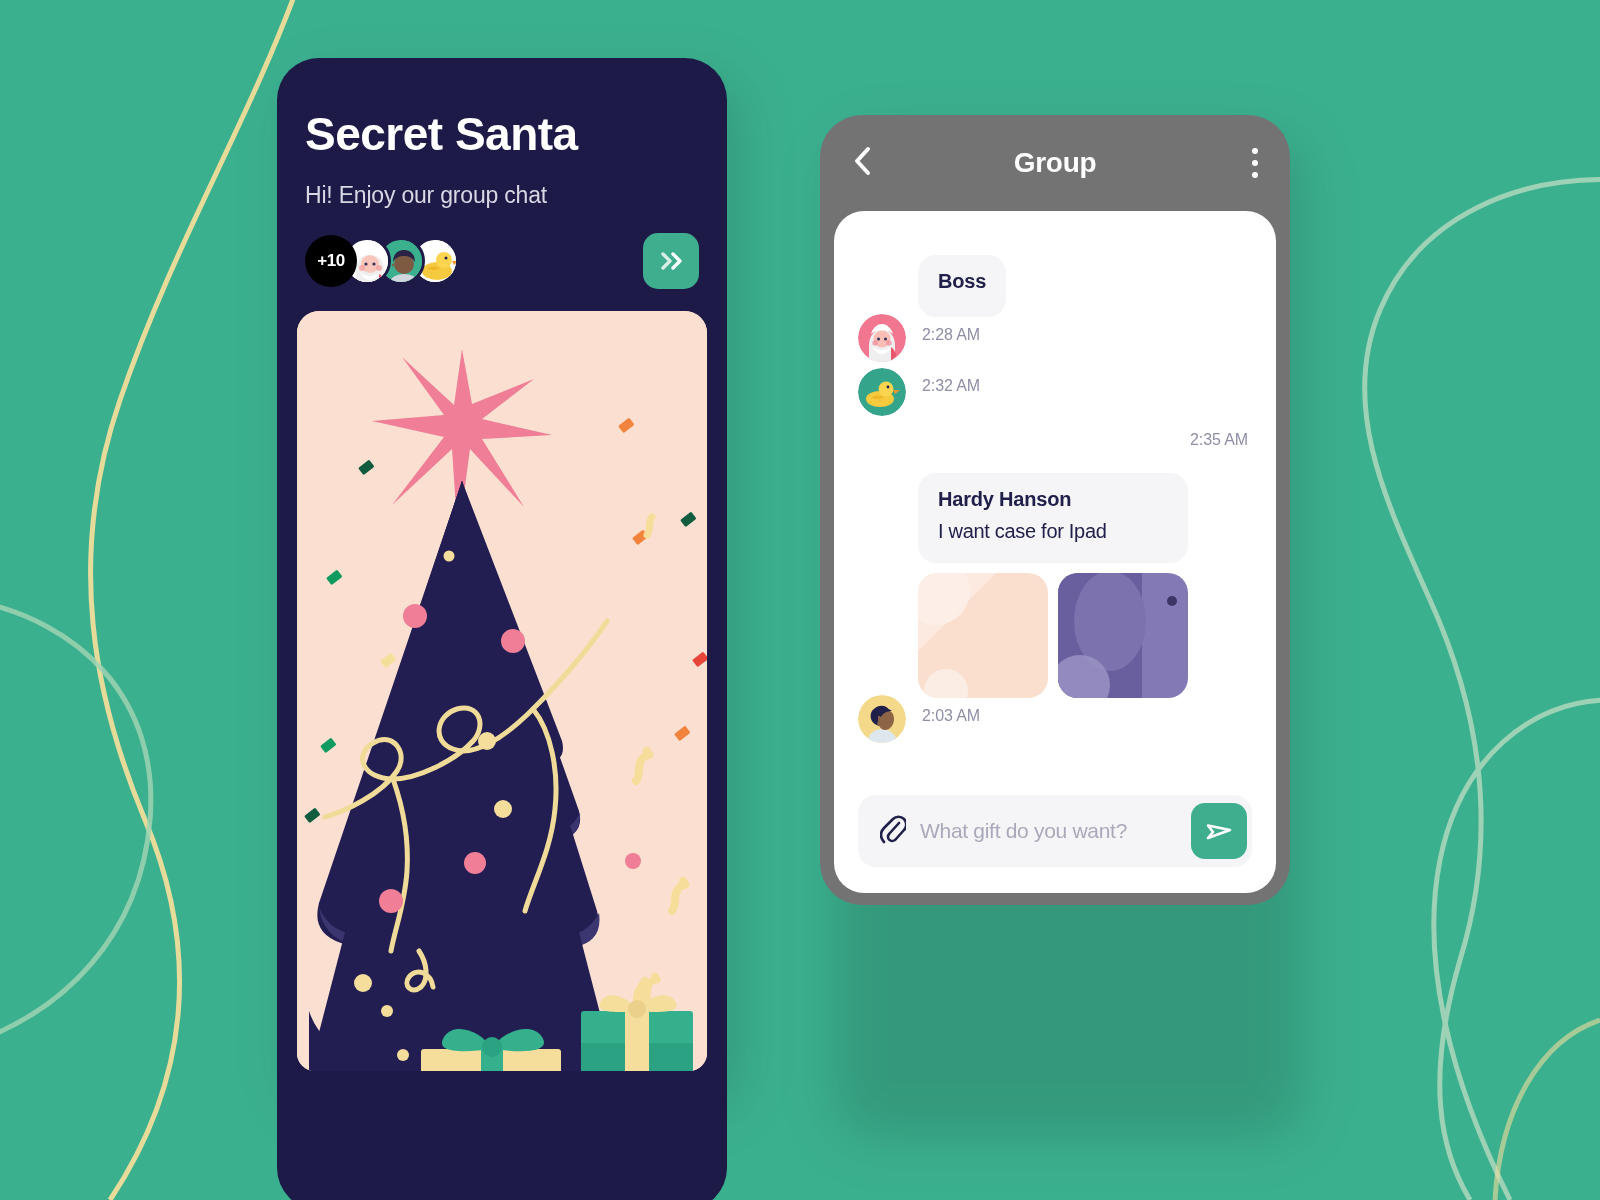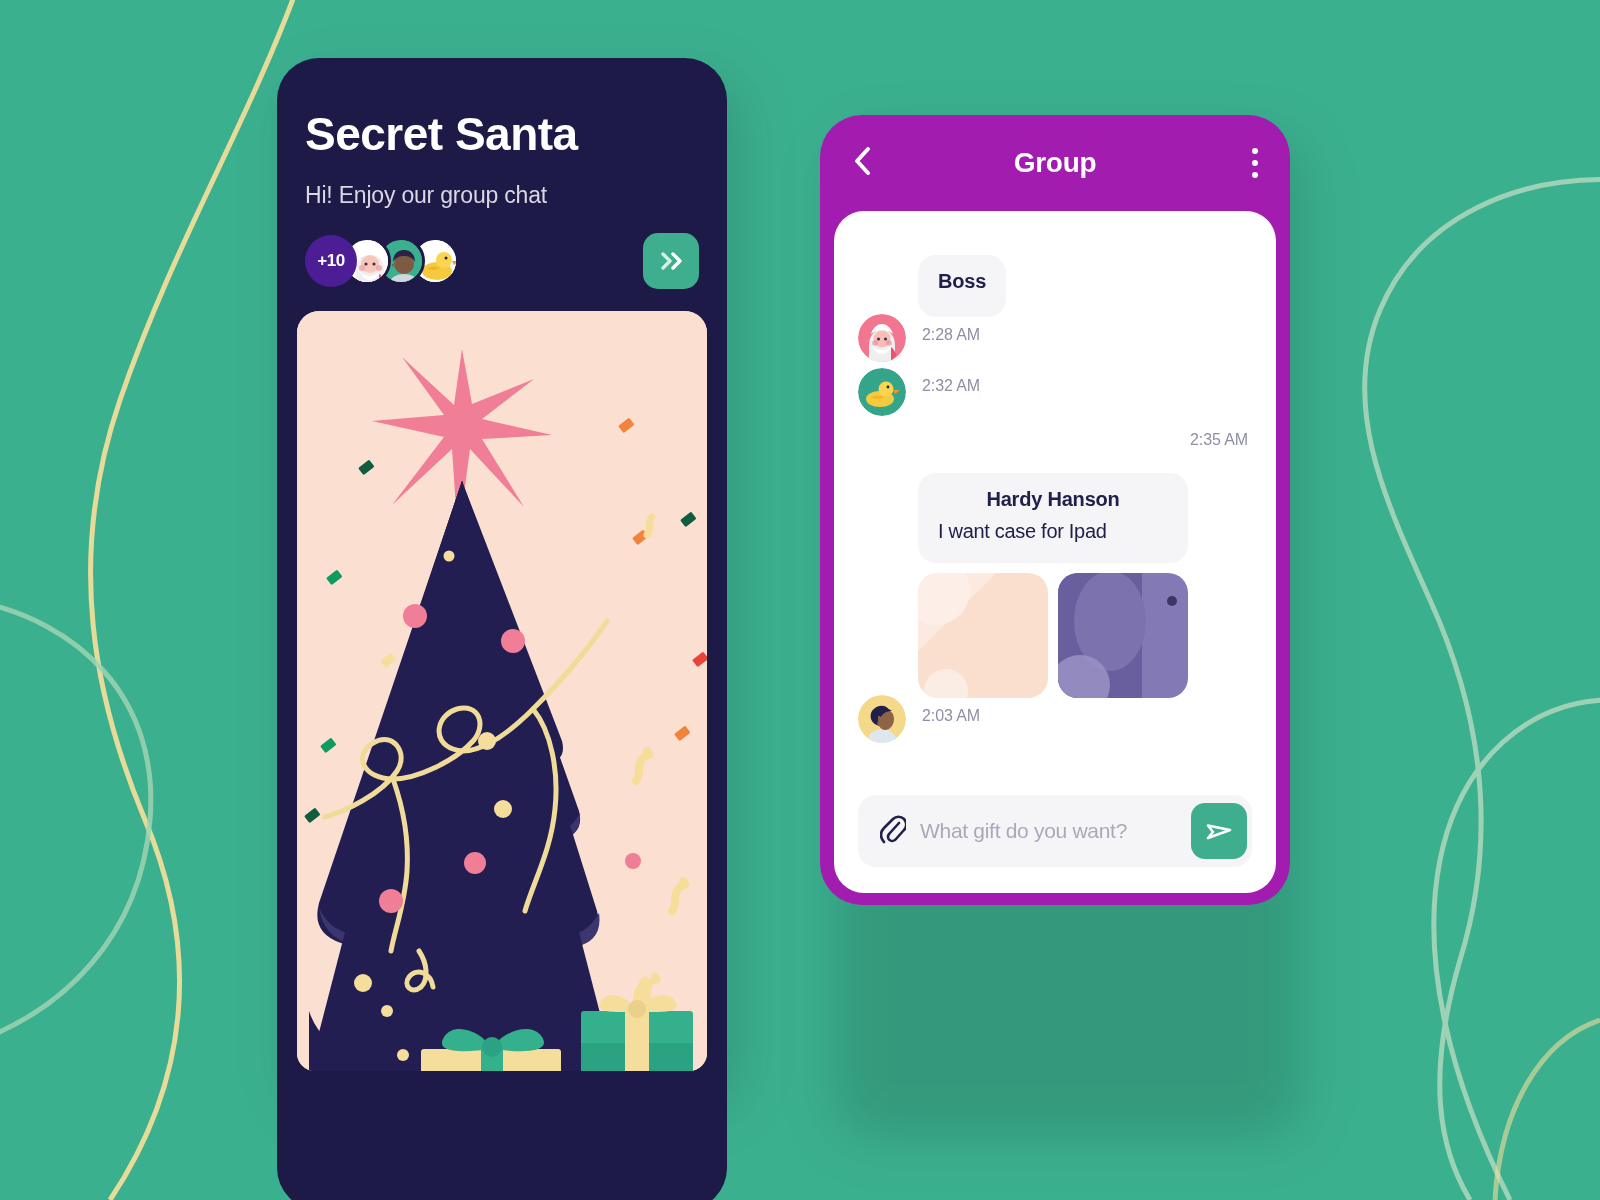--- a/index.html
+++ b/index.html
@@ -53,21 +53,21 @@
   }
   .avatars { display:flex; align-items:center; }
   .av {
     width:48px; height:48px; border-radius:50%;
     margin-left:-14px; position:relative; overflow:hidden;
     border:3px solid #1e1a47;
     flex:none;
   }
   .av:first-child { margin-left:0; }
   .av-plus {
-    background:#4c1d95; color:#fff; z-index:5;
+    background:#000000; color:#fff; z-index:5;
     display:flex; align-items:center; justify-content:center;
     font-size:17px; font-weight:bold; letter-spacing:-0.5px;
     border:none; width:52px; height:52px; margin-left:0;
   }
   .av-1 { background:#ffffff; z-index:4; }
   .av-2 { background:#3bb08f; z-index:3; }
   .av-3 { background:#ffffff; z-index:2; }
 
   .next-btn {
     width:56px; height:56px; border-radius:15px;
@@ -78,21 +78,21 @@
 
   .illus-card {
     margin:22px 20px 0 20px;
     height:760px;
     background:#fbdfd0;
     border-radius:22px 22px 18px 18px;
     position:relative; overflow:hidden;
   }
 
   
-  #phone2      { left:820px; top:115px; width:470px; height:790px; background:#a21caf; }
+  #phone2      { left:820px; top:115px; width:470px; height:790px; background:#737373; }
   #phone2shadow{ left:834px; top:136px; width:470px; height:1003px; }
 
   .p2-topbar {
     height:96px; display:flex; align-items:center;
     padding:0 32px; position:relative;
   }
   .back-ic { width:26px; cursor:pointer; }
   .p2-title {
     position:absolute; left:0; right:0; text-align:center;
     color:#fff; font-size:28px; font-weight:bold; letter-spacing:-0.3px;
@@ -122,21 +122,21 @@
     overflow:hidden; position:relative;
   }
   .msg-col { display:flex; flex-direction:column; min-width:0; }
   .bubble {
     background:#f5f5f8; border-radius:18px;
     padding:15px 20px 17px 20px;
     max-width:290px;
   }
   .bubble .sender {
     color:#20204b; font-weight:bold; font-size:20px;
-    margin-bottom:7px; letter-spacing:-0.2px;text-align:center;
+    margin-bottom:7px; letter-spacing:-0.2px;
   }
   .bubble .text {
     color:#20204b; font-size:20px; line-height:1.38;
     letter-spacing:-0.3px;
   }
   .time {
     color:#8e8ea6; font-size:16px; margin:9px 0 18px 4px;
     letter-spacing:-0.1px;
   }
 

